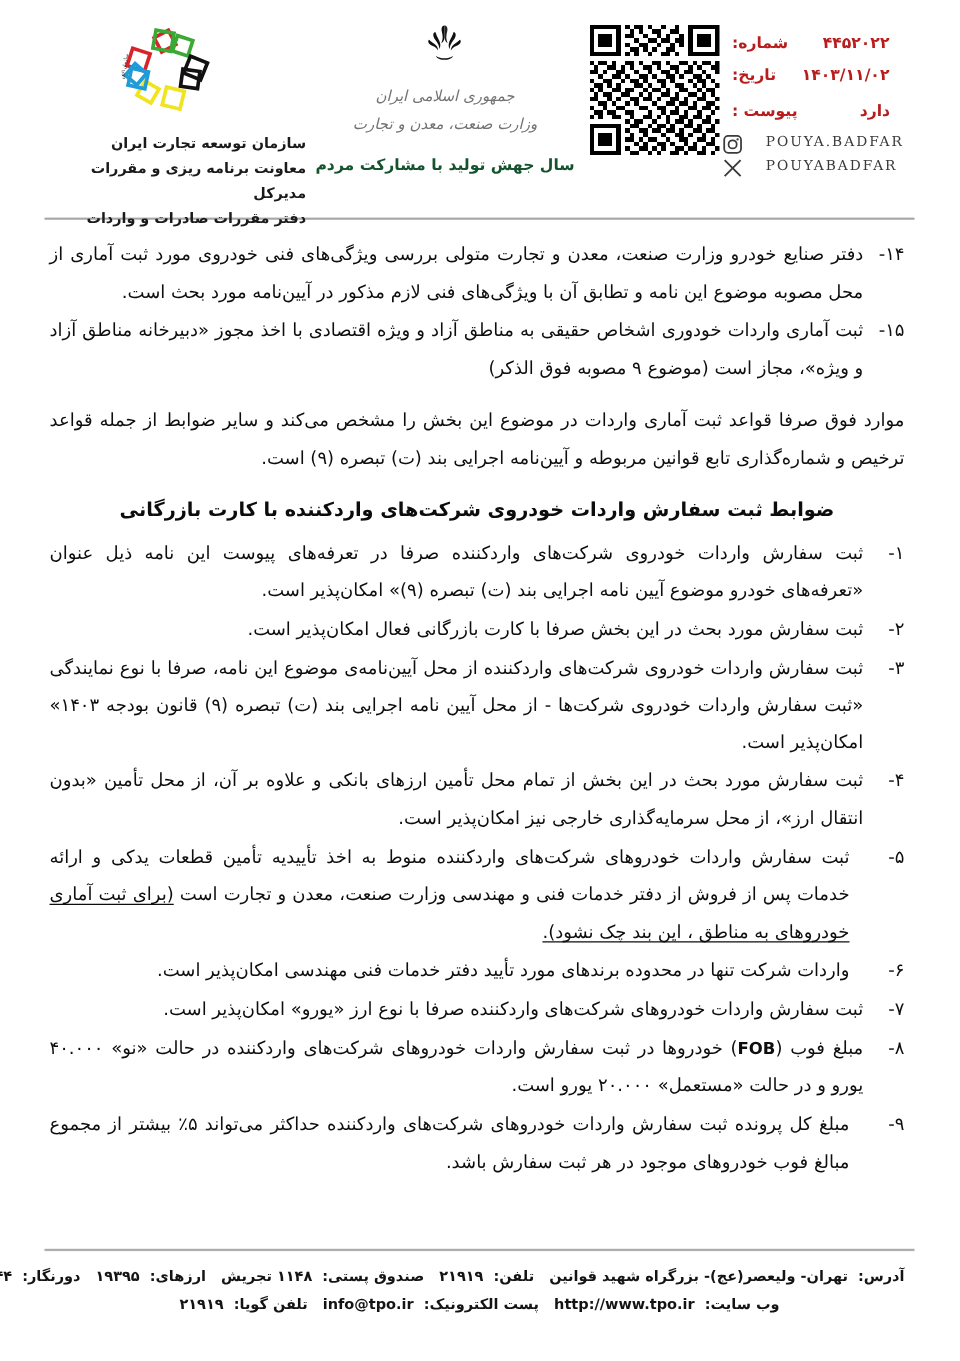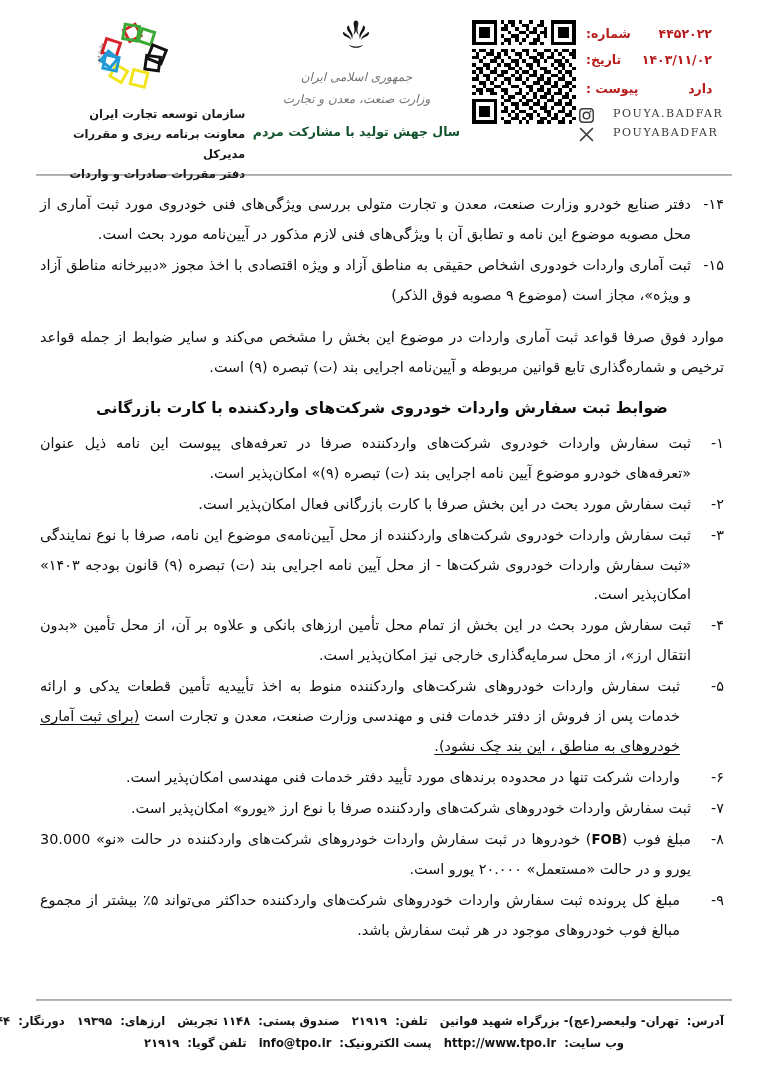--- a/index.html
+++ b/index.html
@@ -428,21 +428,21 @@
       <li class="li wide-gap">
         <span class="li-marker">۶-</span>
         <span class="li-text">واردات شرکت تنها در محدوده برندهای مورد تأیید دفتر خدمات فنی مهندسی  امکان‌پذیر است.</span>
       </li>
       <li class="li">
         <span class="li-marker">۷-</span>
         <span class="li-text">ثبت سفارش واردات خودروهای شرکت‌های واردکننده صرفا با نوع ارز «یورو» امکان‌پذیر است.</span>
       </li>
       <li class="li">
         <span class="li-marker">۸-</span>
-        <span class="li-text"><span>مبلغ فوب (</span><span class="ltr-inline">FOB</span><span>) خودروها در ثبت سفارش واردات خودروهای شرکت‌های واردکننده در حالت «نو» 30.000 یورو و در حالت «مستعمل» ۲۰.۰۰۰ یورو است.</span></span>
+        <span class="li-text"><span>مبلغ فوب (</span><span class="ltr-inline">FOB</span><span>) خودروها در ثبت سفارش واردات خودروهای شرکت‌های واردکننده در حالت «نو» ۴۰.۰۰۰ یورو و در حالت «مستعمل» ۲۰.۰۰۰ یورو است.</span></span>
       </li>
       <li class="li wide-gap">
         <span class="li-marker">۹-</span>
         <span class="li-text">مبلغ کل پرونده ثبت سفارش واردات خودروهای شرکت‌های واردکننده حداکثر می‌تواند ۵٪ بیشتر از مجموع مبالغ فوب خودروهای موجود در هر ثبت سفارش باشد.</span>
       </li>
     </ul>
   </div>
 
   <div class="footer">
     <div class="rule rule-bottom"></div>

